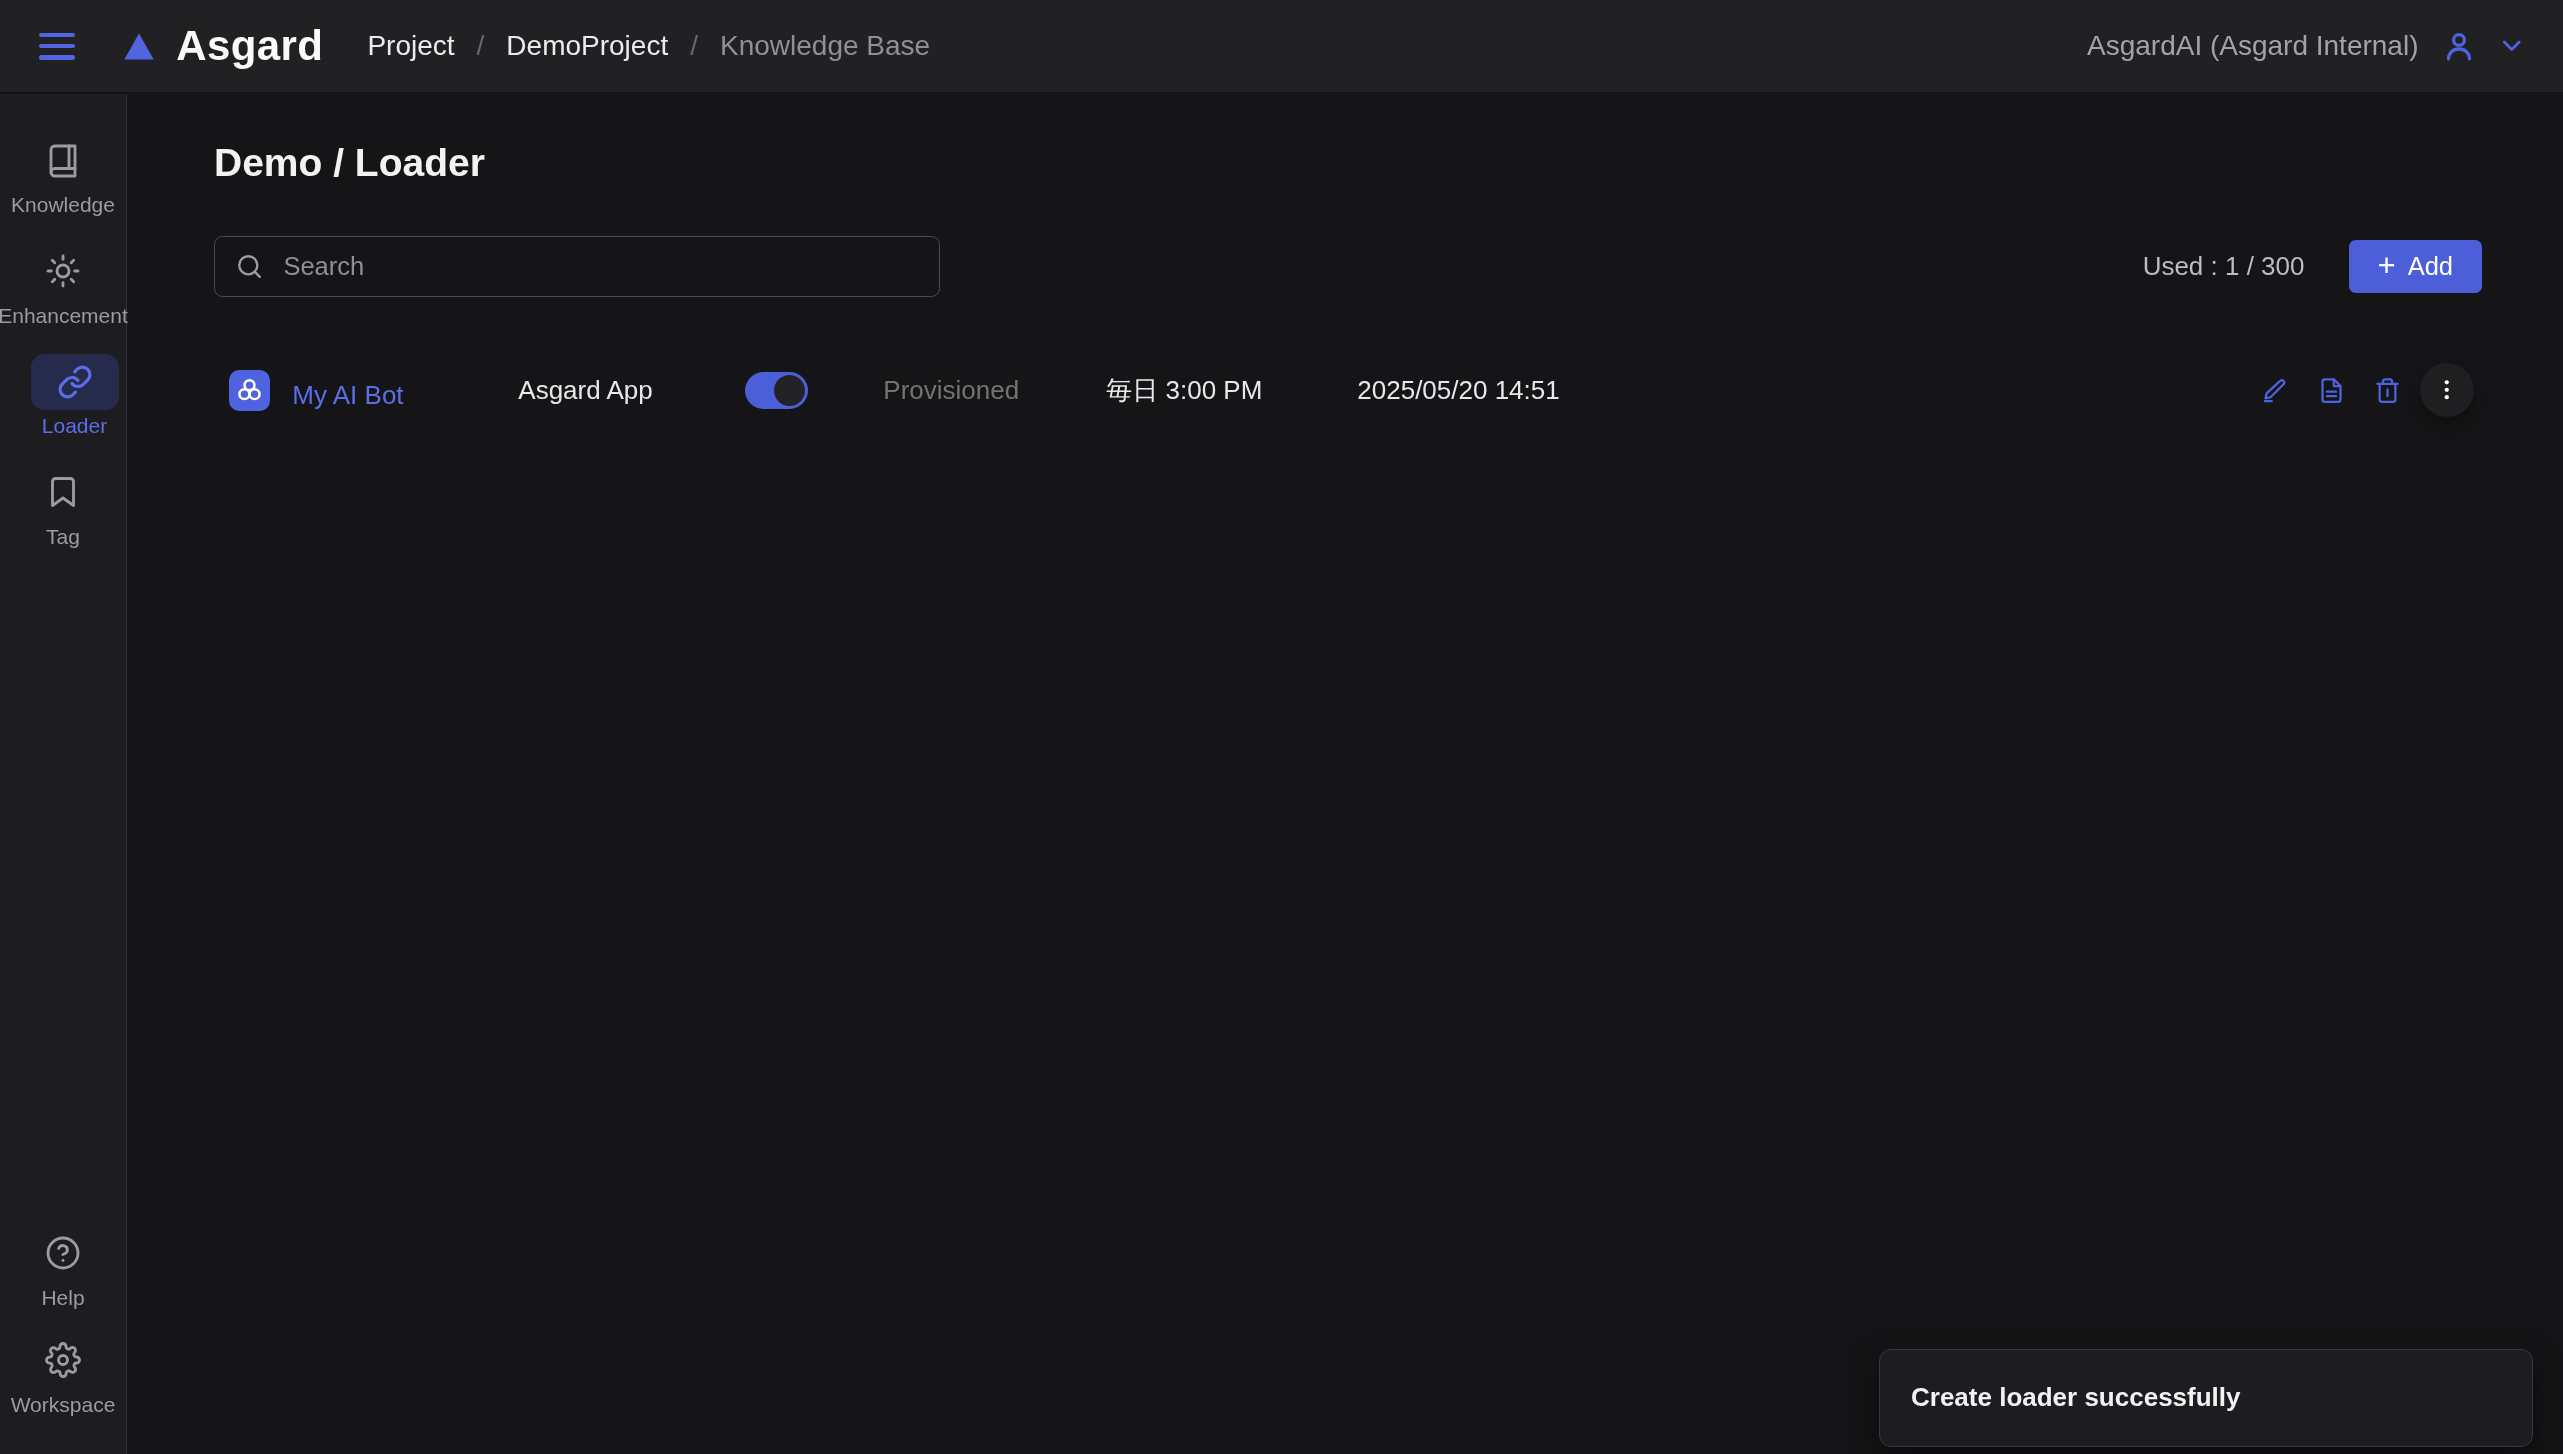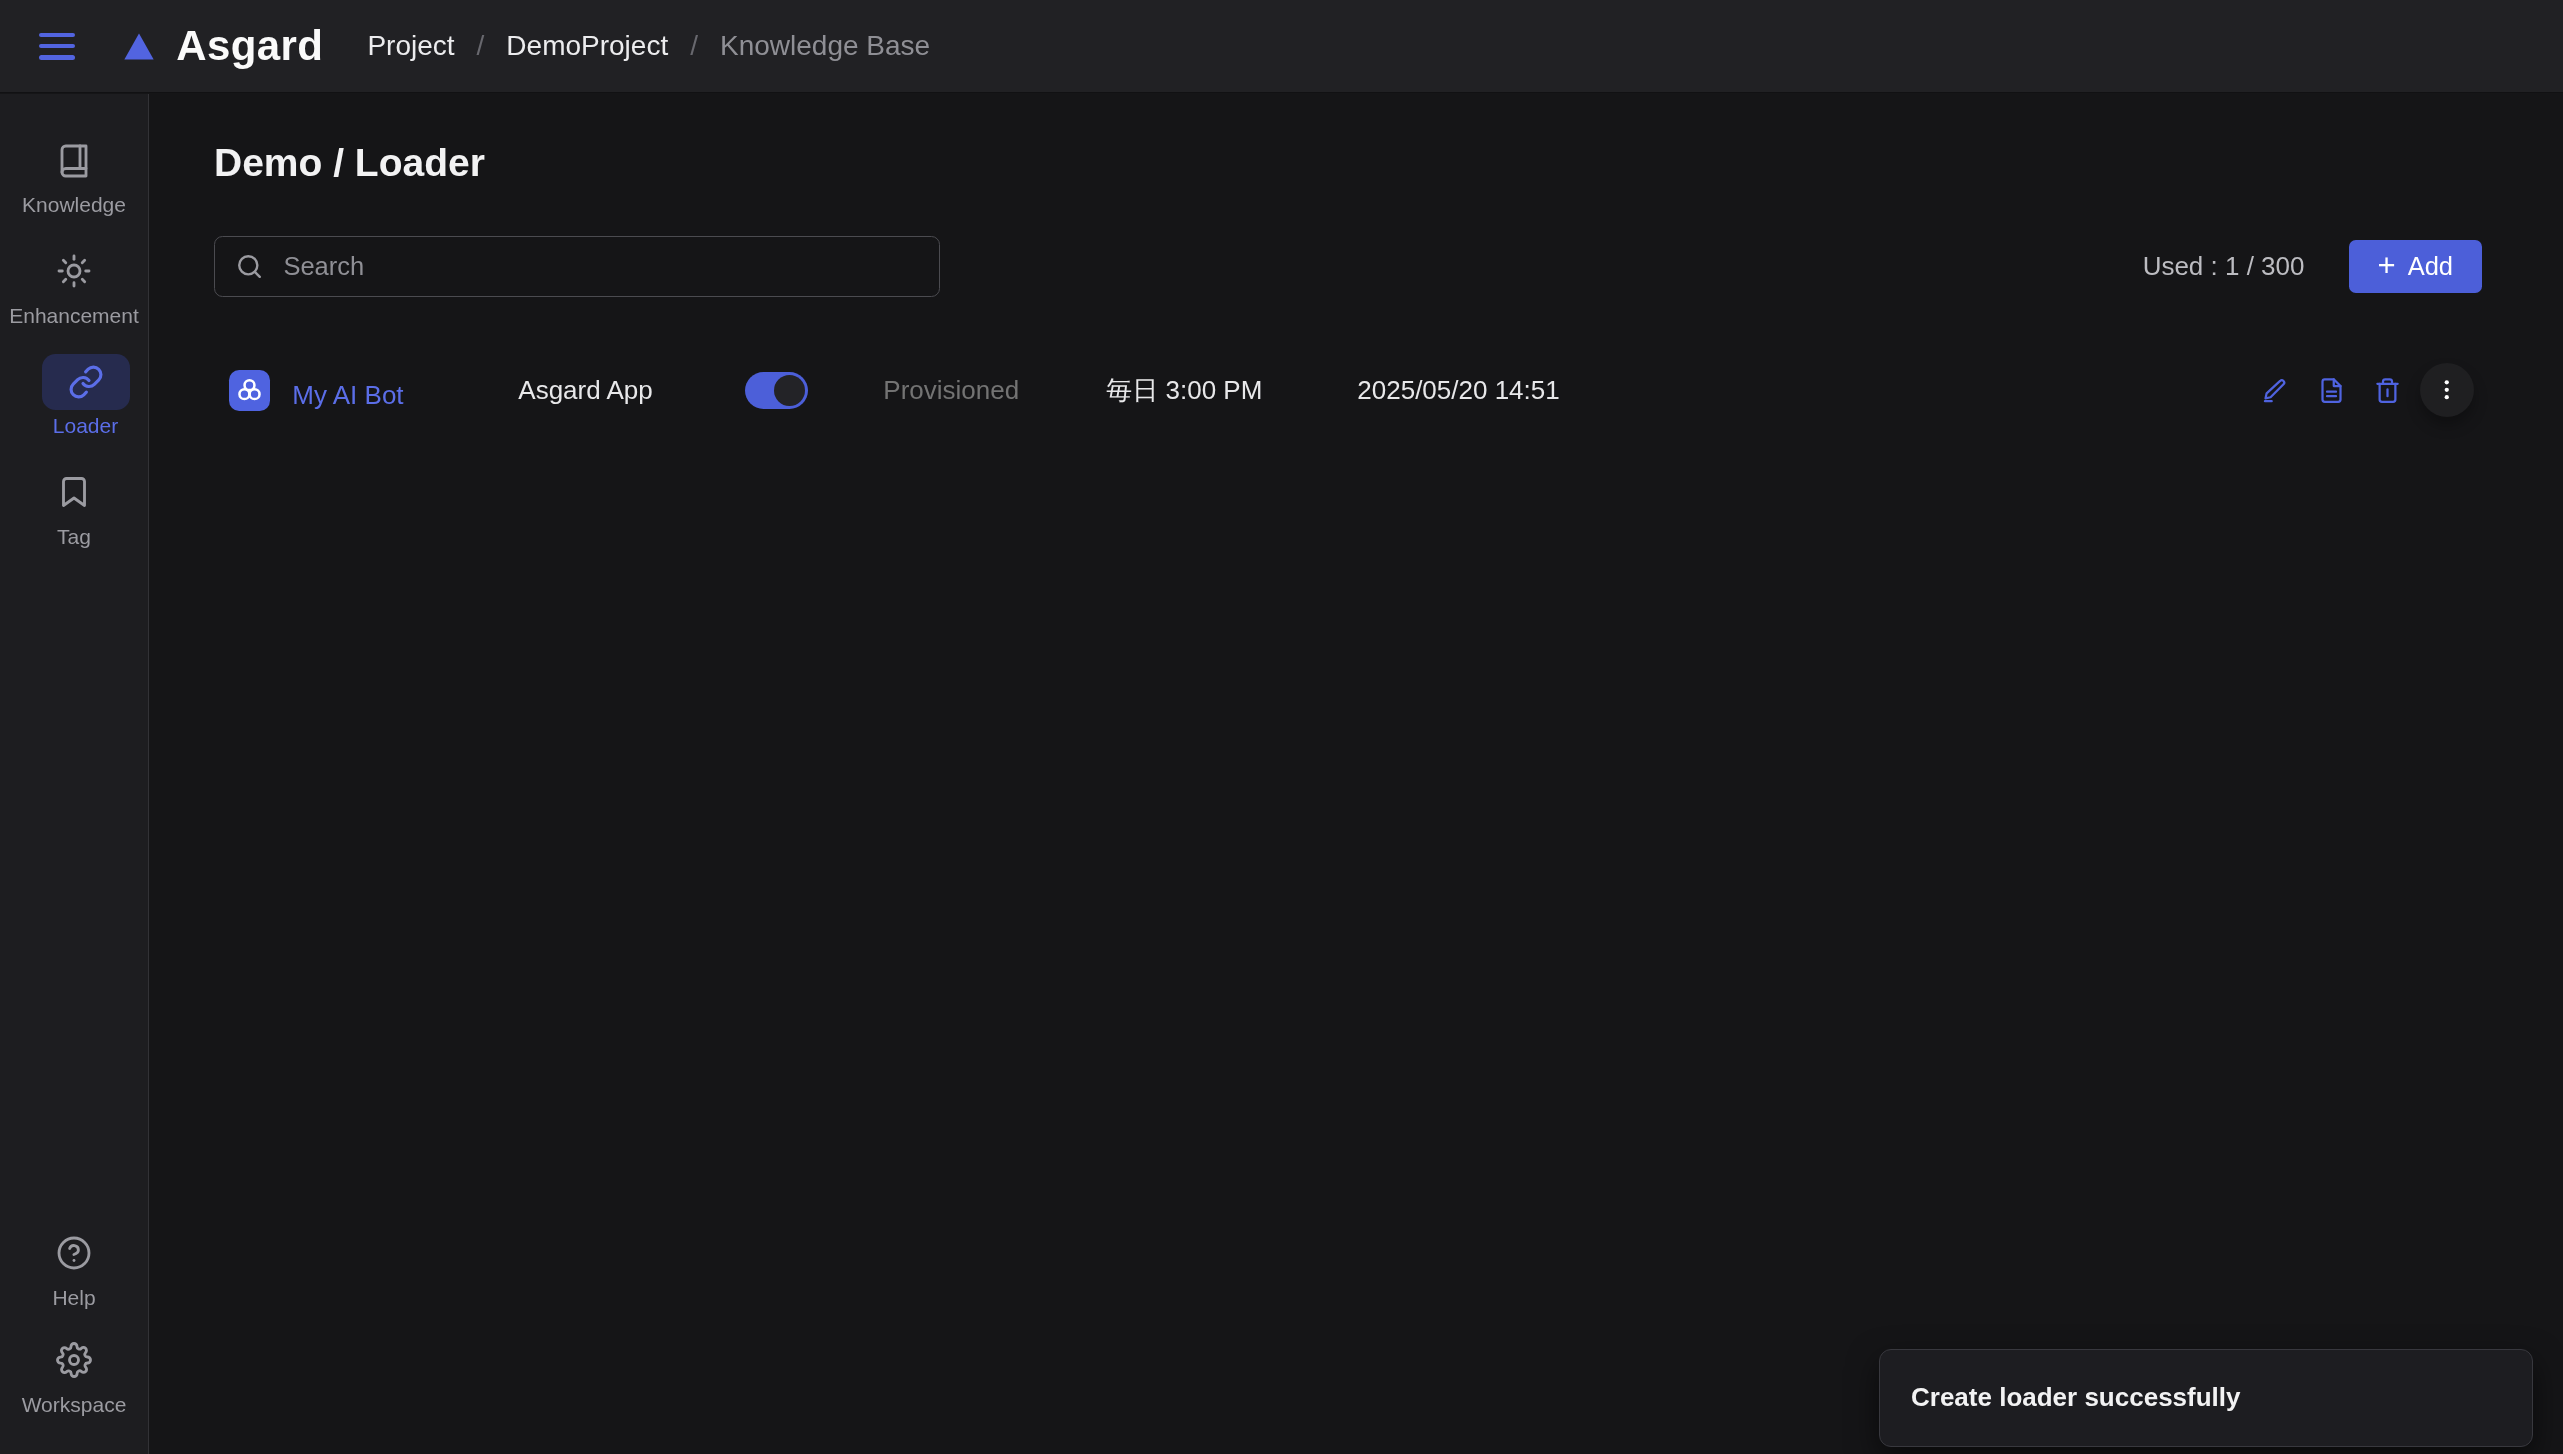--- a/index.html
+++ b/index.html
@@ -26,21 +26,21 @@
   .crumb { color: #ececee; }
   .crumb-sep { color: #68686e; }
   .crumb.current { color: #8f8f95; }
   .nav-right { margin-left: auto; display: flex; align-items: center; gap: 22px; }
   .account-label { color: #a2a2a8; font-size: 28px; }
   .person-icon svg { width: 36px; height: 36px; color: #4f63e0; display: block; }
   .chevron-icon svg { width: 25.5px; height: 25.5px; color: #4f63e0; display: block; }
 
   
   .sidebar {
-    position: absolute; top: 94px; left: 0; width: 149px; height: 1360px;
+    position: absolute; top: 94px; left: 0; width: 127px; height: 1360px;
     background: #1d1d20; border-right: 0.8px solid #323236;
     display: flex; flex-direction: column; align-items: center;
     padding: 39px 0 37px 0;
   }
   .side-group { display: flex; flex-direction: column; align-items: center; gap: 25.5px; width: 100%; }
   .side-group.bottom { margin-top: auto; gap: 22px; }
   .side-item { display: flex; flex-direction: column; align-items: center; width: 100%;
     color: #9b9ba1; cursor: pointer; background: none; border: none; padding: 0; font-family: inherit; }
   .side-item .icon-wrap { width: 88px; height: 56px; border-radius: 13.6px;
     display: grid; place-items: center; }
@@ -124,20 +124,34 @@
       </svg>
       <span class="logo-text">Asgard</span>
     </div>
     <nav class="breadcrumb">
       <span class="crumb">Project</span>
       <span class="crumb-sep">/</span>
       <span class="crumb">DemoProject</span>
       <span class="crumb-sep">/</span>
       <span class="crumb current">Knowledge Base</span>
     </nav>
+    <div class="nav-right">
+      <span class="account-label">AsgardAI (Asgard Internal)</span>
+      <span class="person-icon">
+        <svg viewBox="0 0 24 24" fill="none" stroke="currentColor" stroke-width="2.2">
+          <circle cx="12" cy="8" r="3.6"></circle>
+          <path d="M5 20.5c0-3.9 3.1-6.5 7-6.5s7 2.6 7 6.5"></path>
+        </svg>
+      </span>
+      <span class="chevron-icon">
+        <svg viewBox="0 0 24 24" fill="none" stroke="currentColor" stroke-width="2.6">
+          <polyline points="5 8.5 12 15.5 19 8.5"></polyline>
+        </svg>
+      </span>
+    </div>
   </header>
 
   <aside class="sidebar">
     <div class="side-group top">
       <button class="side-item">
         <span class="icon-wrap">
             <svg viewBox="0 0 24 24" fill="none" stroke="currentColor" stroke-width="1.9">
           <path d="M4 19.5A2.5 2.5 0 0 1 6.5 17H20"></path>
           <path d="M6.5 2H20v20H6.5A2.5 2.5 0 0 1 4 19.5v-15A2.5 2.5 0 0 1 6.5 2z"></path>
           <path d="M16 2v15"></path>

